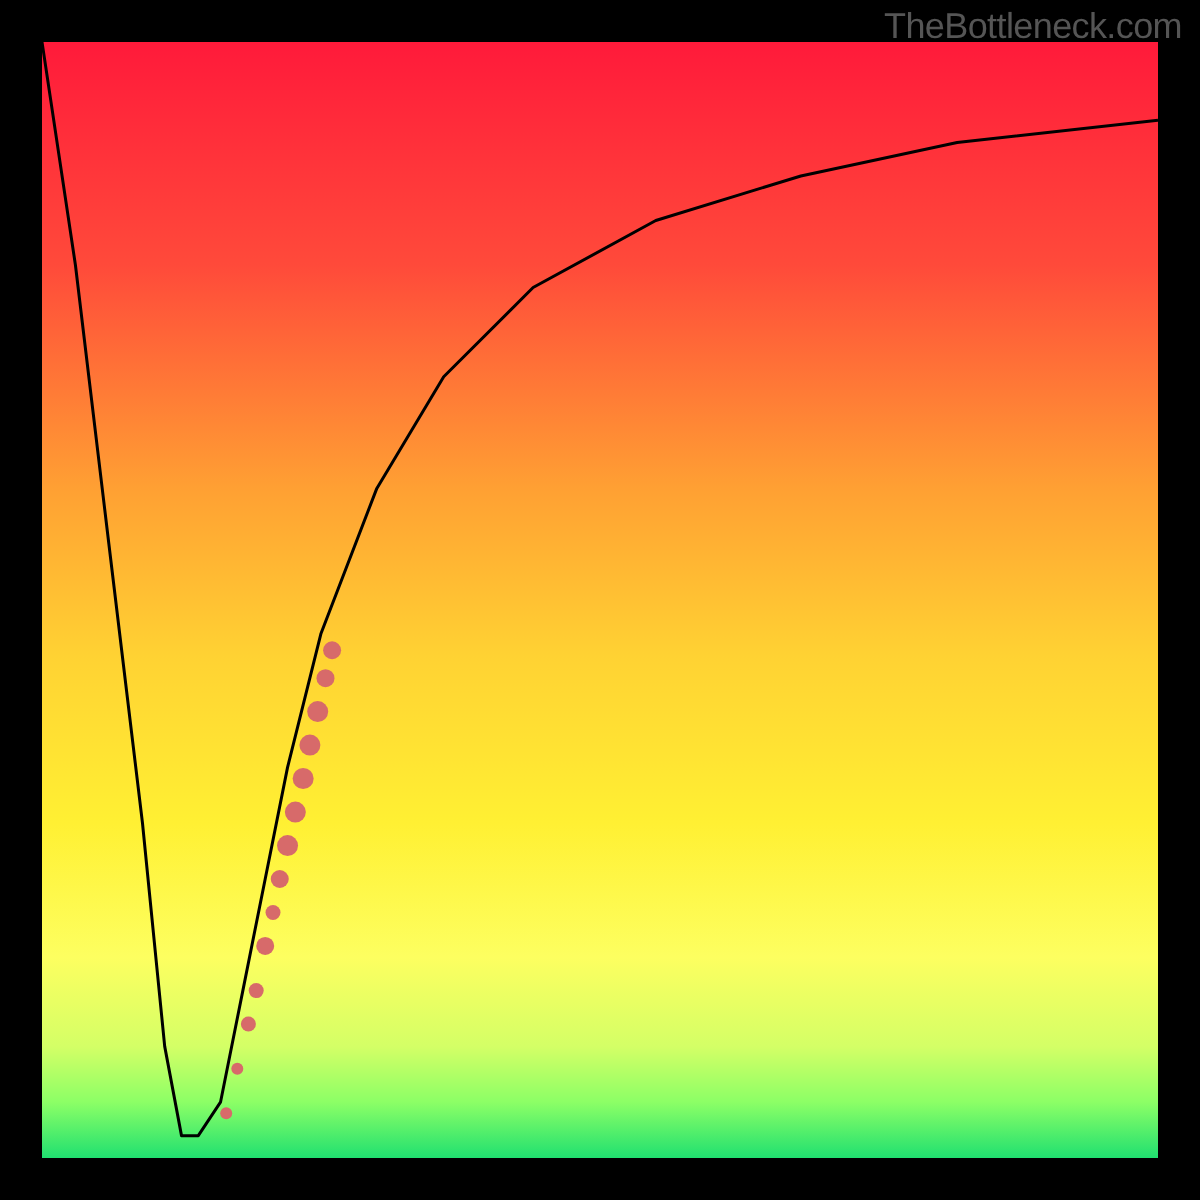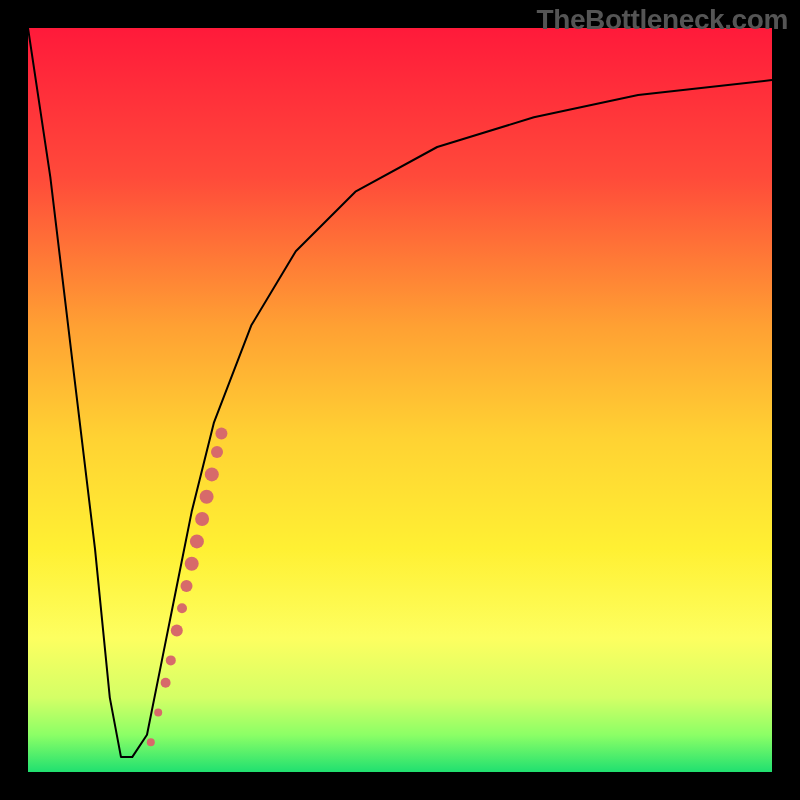--- a/index.html
+++ b/index.html
@@ -30,22 +30,22 @@
     left: 0; top: 0; right: 0; bottom: 0;
   }
   svg.curve {
     position: absolute;
     left: 0; top: 0;
   }
   .watermark {
     position: absolute;
     top: 4px;
     right: 12px;
-    font-size: 28px;
-    font-weight: 700;
+    font-size: 24px;
+    font-weight: 400;
     color: #555;
     letter-spacing: -0.4px;
   }
 </style>
 </head>
 <body>
 
 <div class="frame">
   <div class="plot-area">
     <div class="gradient-bg" id="grad" style="background: linear-gradient(rgb(255, 26, 58) 0%, rgb(255, 74, 58) 20%, rgb(255, 160, 51) 40%, rgb(255, 210, 51) 55%, rgb(255, 240, 51) 70%, rgb(253, 255, 96) 82%, rgb(212, 255, 102) 90%, rgb(140, 255, 102) 95%, rgb(32, 224, 112) 100%);"></div>

